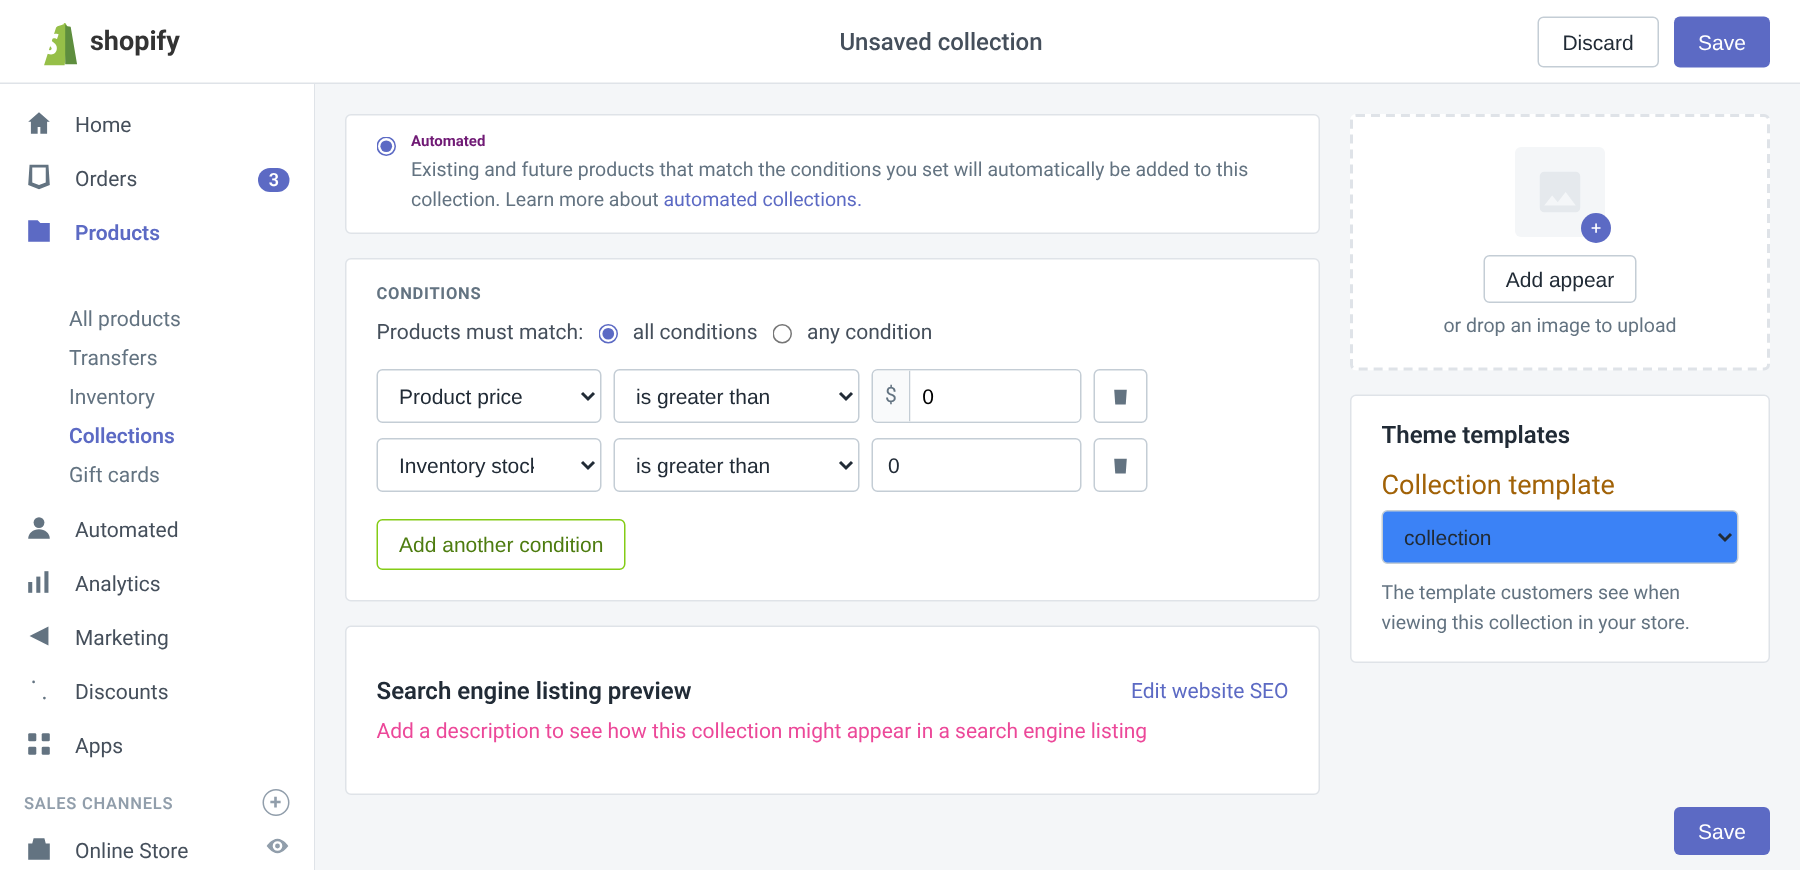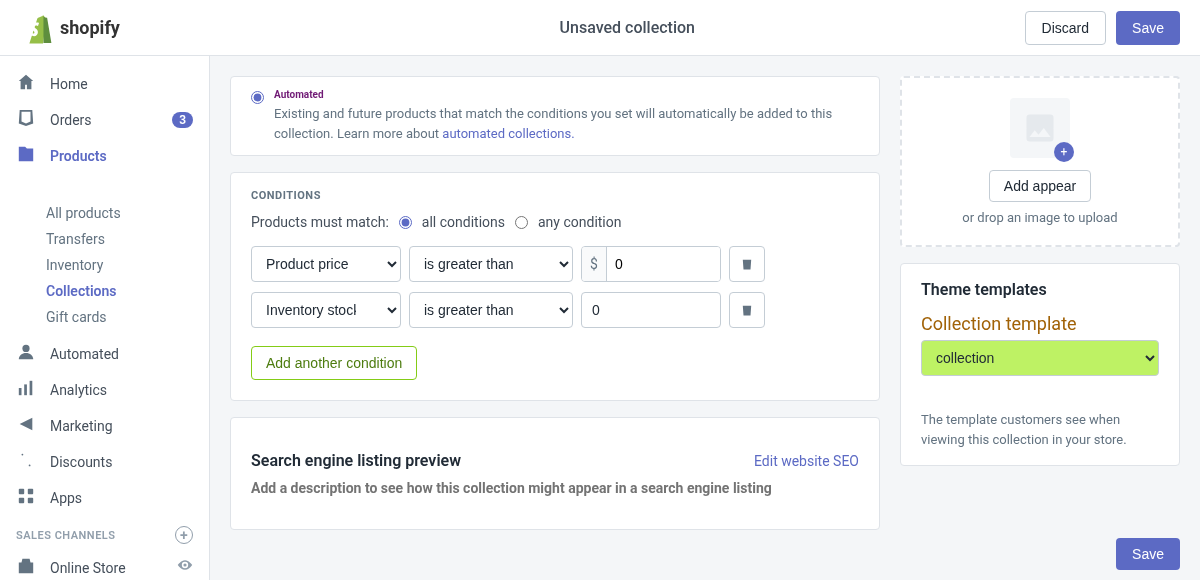--- a/index.html
+++ b/index.html
@@ -328,22 +328,21 @@
       color: #212b36;
     }
     .seo-edit-link {
       color: #5c6ac4;
       font-size: 14px;
       cursor: pointer;
       text-decoration: none;
     }
     .seo-description {
       font-size: 14px;
-      color: #737373;
-      font-weight: bold;
+      color: #ec4899;
     }
 
     
     .image-upload-card {
       border: 2px dashed #dfe3e8;
       border-radius: 4px;
       background: #fff;
       display: flex;
       flex-direction: column;
       align-items: center;
@@ -408,29 +407,28 @@
       margin-bottom: 6px;
     }
     .theme-select {
       width: 100%;
       height: 36px;
       border: 1px solid #c4cdd5;
       border-radius: 4px;
       padding: 0 10px;
       font-size: 14px;
       color: #212b36;
-      background: #bef264;
+      background: #3b82f6;
       appearance: auto;
       margin-bottom: 10px;
     }
     .theme-description {
       font-size: 13px;
       color: #637381;
       line-height: 1.5;
-      margin-top: 24px;
     }
 
     
     .bottom-bar {
       position: fixed;
       bottom: 0;
       right: 0;
       padding: 10px 20px;
       background: transparent;
     }

